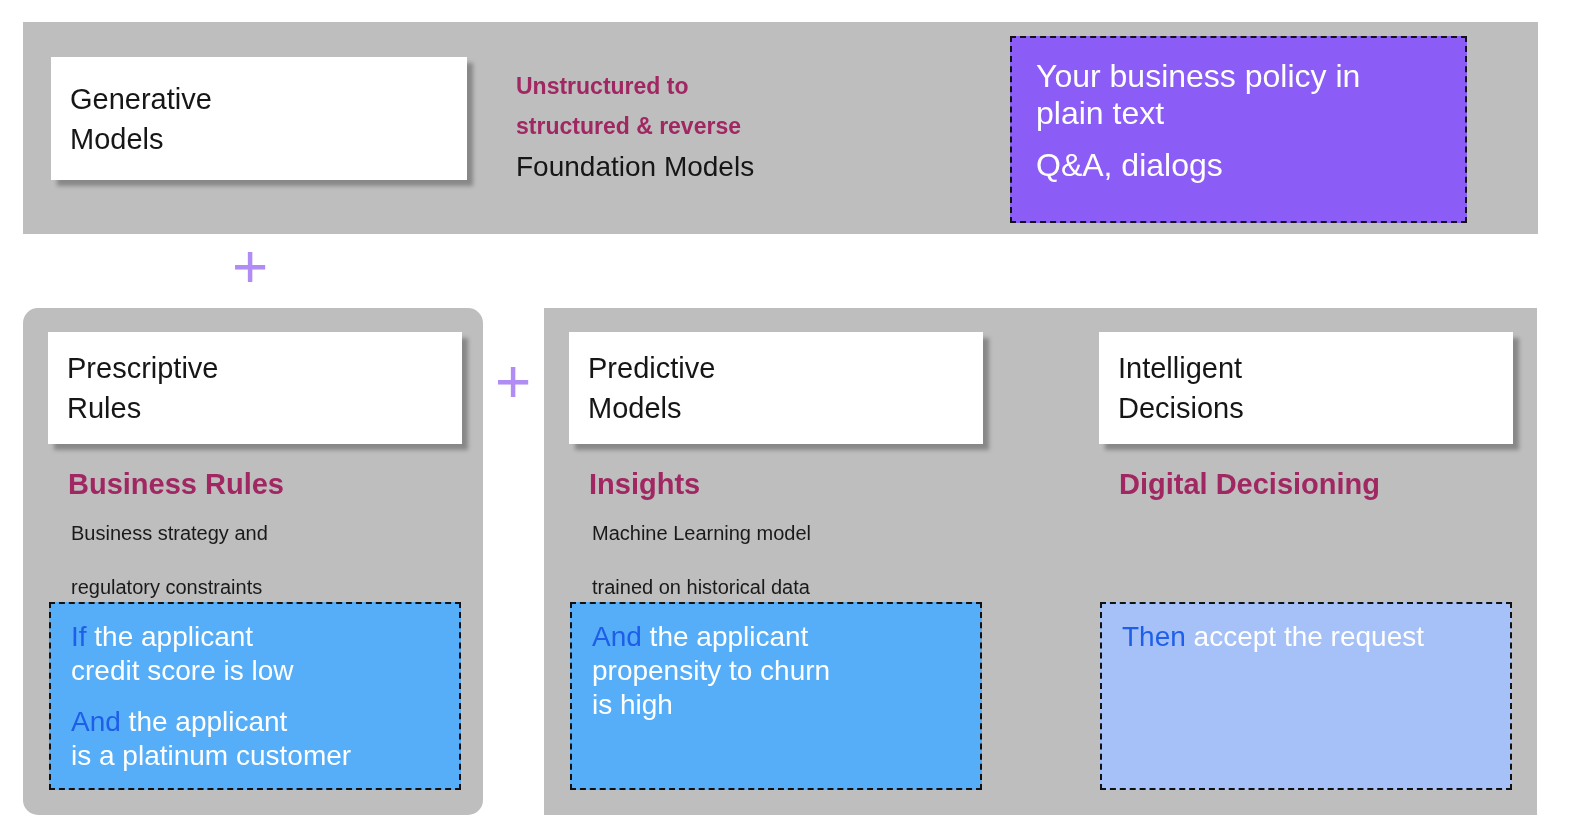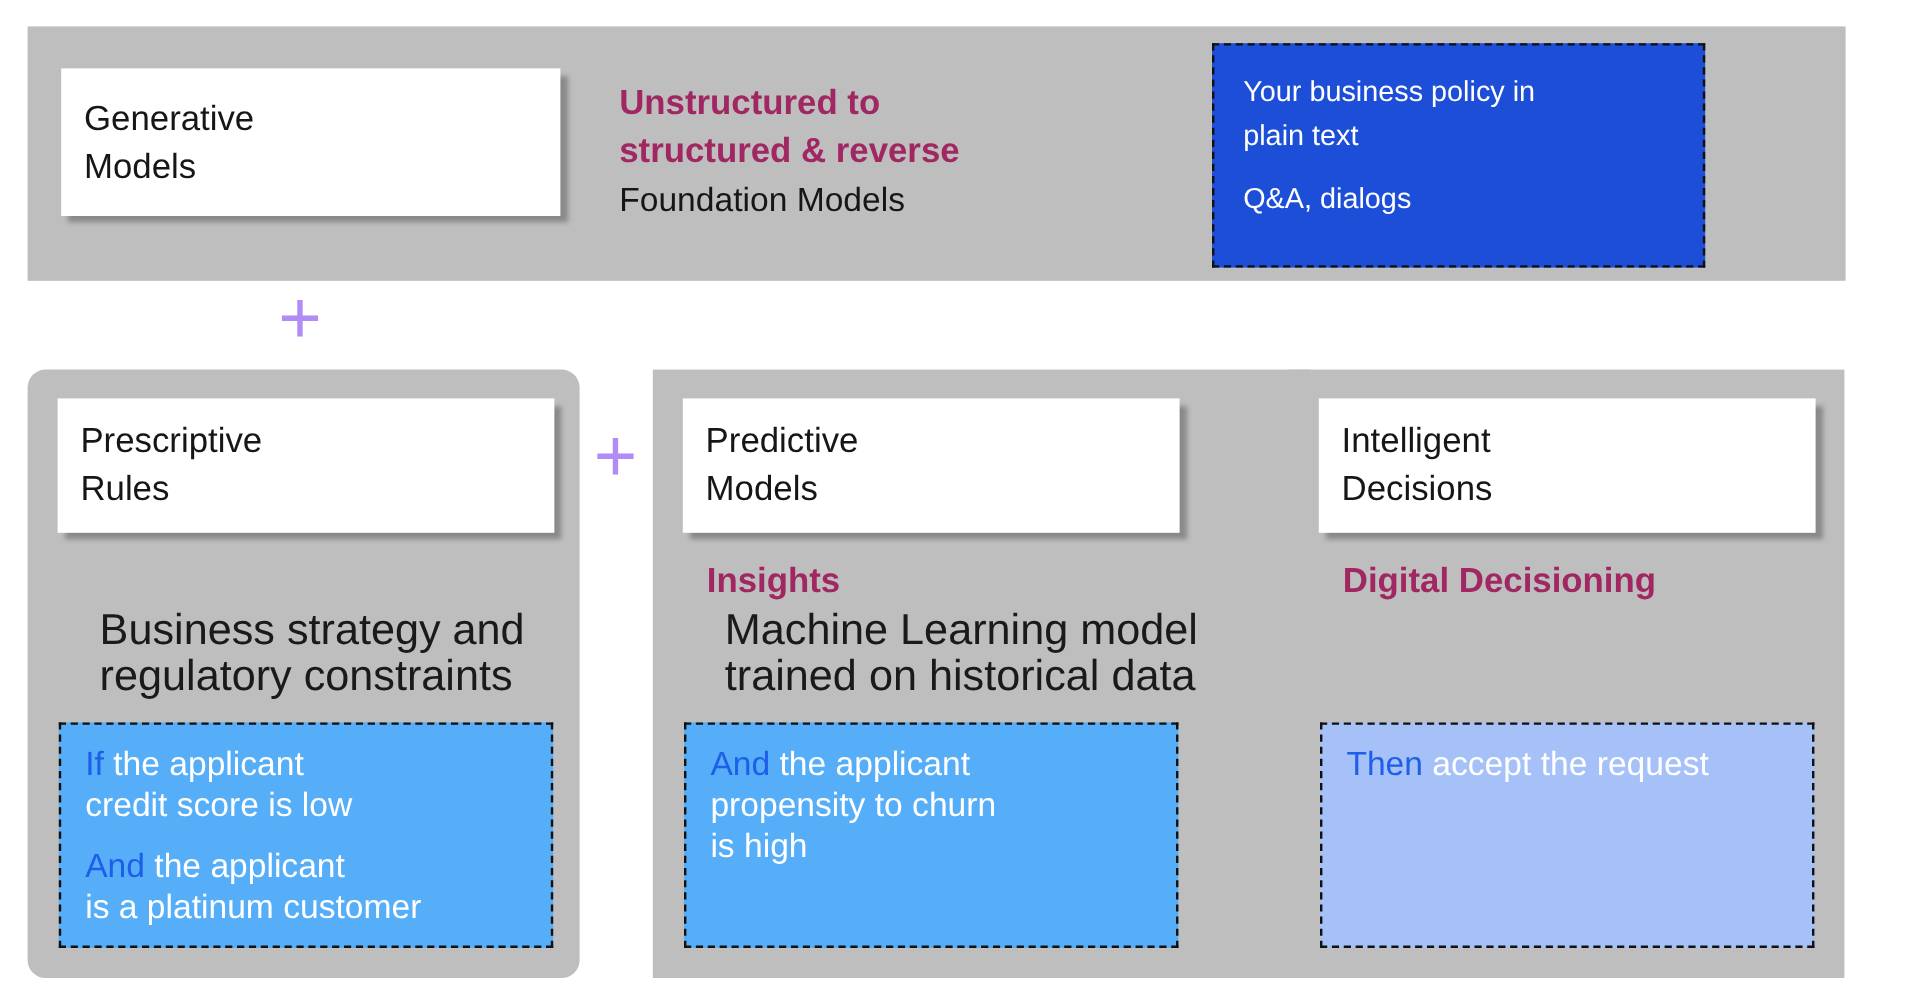--- a/index.html
+++ b/index.html
@@ -15,29 +15,29 @@
 
   
   .card{position:absolute;background:#ffffff;box-shadow:6px 6px 4px rgba(70,70,70,.45);
         display:flex;align-items:center;box-sizing:border-box;padding-left:19px;
         font-size:29px;line-height:40px;color:#161616;white-space:pre-line;}
   .card-top{left:28px;top:35px;width:416px;height:123px;}
   .card-panel{left:25px;top:24px;width:414px;height:112px;}
 
   
   .caption{position:absolute;left:493px;top:44px;}
-  .hl{color:#a12762;font-weight:600;font-size:29px;line-height:40px;white-space:pre-line;}
+  .hl{color:#a12762;font-weight:600;font-size:23px;line-height:40px;white-space:pre-line;}
   .sub{color:#161616;font-size:28px;line-height:38px;margin-top:2px;white-space:pre-line;}
   .heading{position:absolute;left:45px;top:158px;color:#a12762;font-weight:600;font-size:29px;line-height:36px;}
-  .desc{position:absolute;left:60px;top:198px;color:#1a1a1a;font-size:36px;line-height:38px;white-space:pre-line;}
+  .desc{position:absolute;left:48px;top:198px;color:#1a1a1a;font-size:20px;line-height:54px;white-space:pre-line;}
 
   
-  .policy-box{position:absolute;left:987px;top:14px;width:411px;height:187px;background:#1d4ed8;
+  .policy-box{position:absolute;left:987px;top:14px;width:457px;height:187px;background:#8b5cf6;
         border:2px dashed #111;box-sizing:border-box;padding:20px 24px;color:#ffffff;
-        font-size:24px;line-height:37px;}
+        font-size:32px;line-height:37px;}
   .policy-box .p1{white-space:pre-line;margin:0 0 15px 0;}
   .policy-box .p2{margin:0;}
 
   .rule-box{position:absolute;left:26px;top:294px;width:412px;height:188px;background:#57aef8;
         border:2px dashed #111;box-sizing:border-box;padding:16px 20px;color:#ffffff;
         font-size:28px;line-height:34px;}
   .rule-box.light{background:#a5c1f8;}
   .stmt{white-space:pre-line;margin:0 0 17px 0;}
   .kw{color:#1e5ee8;}
 
@@ -68,20 +68,21 @@
     </div>
   </div>
 
   <div class="op op-plus-top">+</div>
   <div class="op op-plus-mid">+</div>
   <div class="op op-equals">=</div>
 
   <div class="panel panel-1">
     <div class="card card-panel"><span>Prescriptive
 Rules</span></div>
+    <div class="heading">Business Rules</div>
     <div class="desc">Business strategy and
 regulatory constraints</div>
     <div class="rule-box">
       <div class="stmt"><span class="kw">If</span> <span>the applicant
 credit score is low</span></div>
       <div class="stmt"><span class="kw">And</span> <span>the applicant
 is a platinum customer</span></div>
     </div>
   </div>
 

